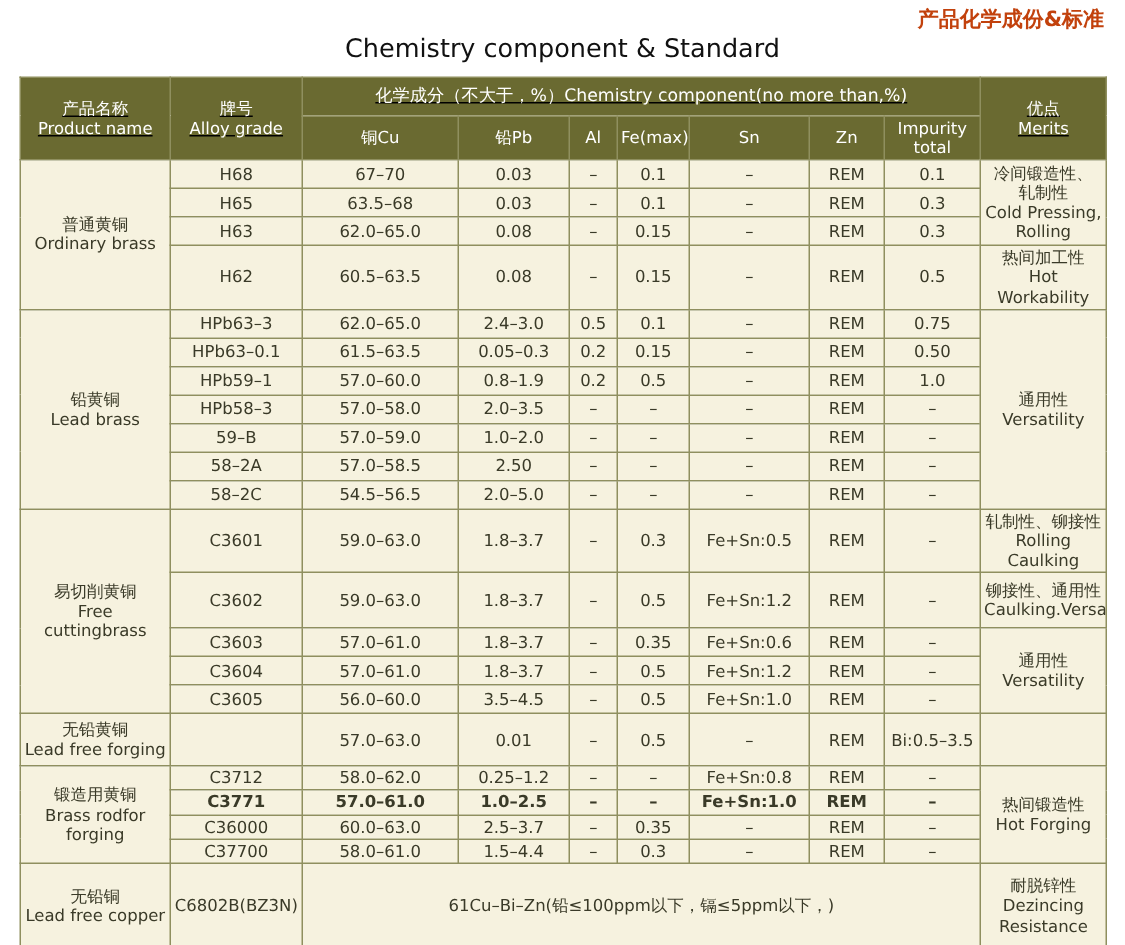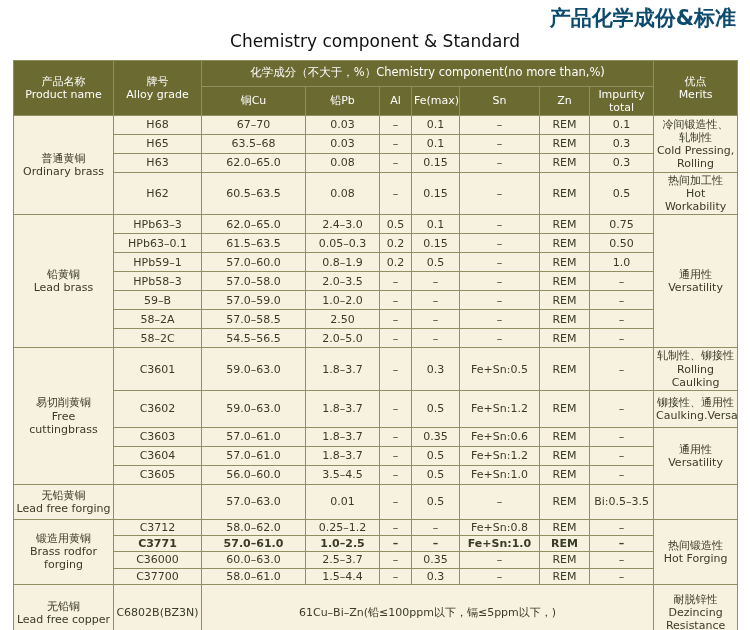--- a/index.html
+++ b/index.html
@@ -7,21 +7,21 @@
     padding: 0;
     width: 750px;
     height: 630px;
     background: #ffffff;
     font-family: "DejaVu Sans", "Liberation Sans", sans-serif;
     overflow: hidden;
   }
   .page { width: 750px; height: 630px; box-sizing: border-box; }
 
   .titles { text-align: right; padding: 5px 14px 3px 14px; }
-  .title-zh { font-size: 21px; font-weight: bold; color: #0c4a6e; line-height: 1.25; }
+  .title-zh { font-size: 14px; font-weight: bold; color: #c2410c; line-height: 1.25; }
   .title-en { font-size: 17px; color: #111111; line-height: 1.25; text-align: center; }
 
   table.spec-table {
     border-collapse: collapse;
     table-layout: fixed;
     width: 724px;
     margin: 4px 13px 0 13px;
   }
   .spec-table th, .spec-table td {
     border: 1px solid #8f8f5f;
@@ -44,21 +44,21 @@
     color: #3a3a28;
     font-size: 11px;
     line-height: 1.2;
   }
   td.product-cell, td.merit-cell {
     white-space: pre-line;
     font-size: 10.5px;
     line-height: 1.25;
   }
   td.chem-span-cell { font-size: 11px; }
-  tr.hrow1 { height: 26px; }
+  tr.hrow1 { height: 26px; text-decoration: underline; }
   tr.hrow2 { height: 26px; }
 </style>
 </head>
 <body>
 
 <div class="page">
 
   <div class="titles">
     <div class="title-zh">产品化学成份&amp;标准</div>
     <div class="title-en">Chemistry component &amp; Standard</div>

